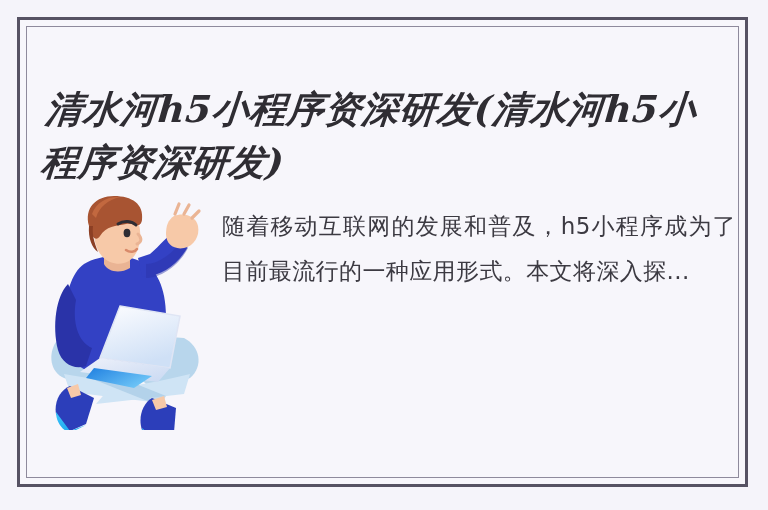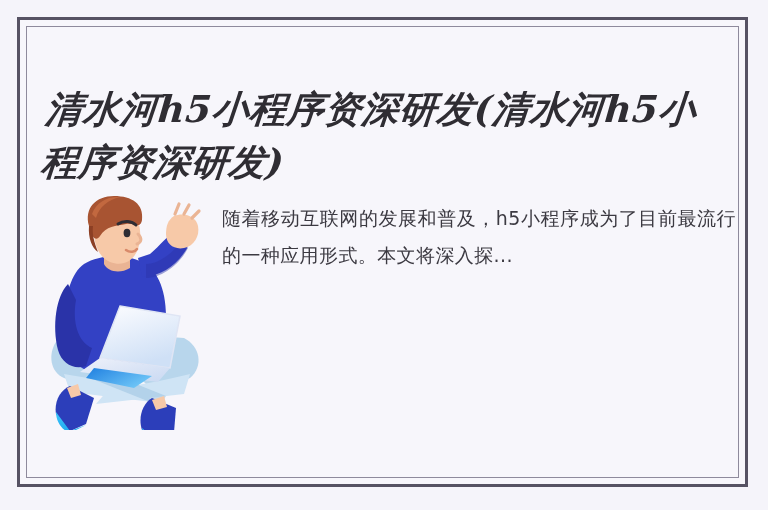--- a/index.html
+++ b/index.html
@@ -66,21 +66,21 @@
   }
 
   
   .excerpt {
     position: absolute;
     left: 222px;
     top: 181px;
     width: 514px;
     color: #3c3a42;
     font-family: "DejaVu Sans", "Liberation Sans", sans-serif;
-    font-size: 19px;
+    font-size: 23px;
     line-height: 1.95;
     letter-spacing: 0.4px;
     word-break: break-all;
     text-align: justify;
   }
 
   
   .illustration {
     position: absolute;
     left: 34px;

